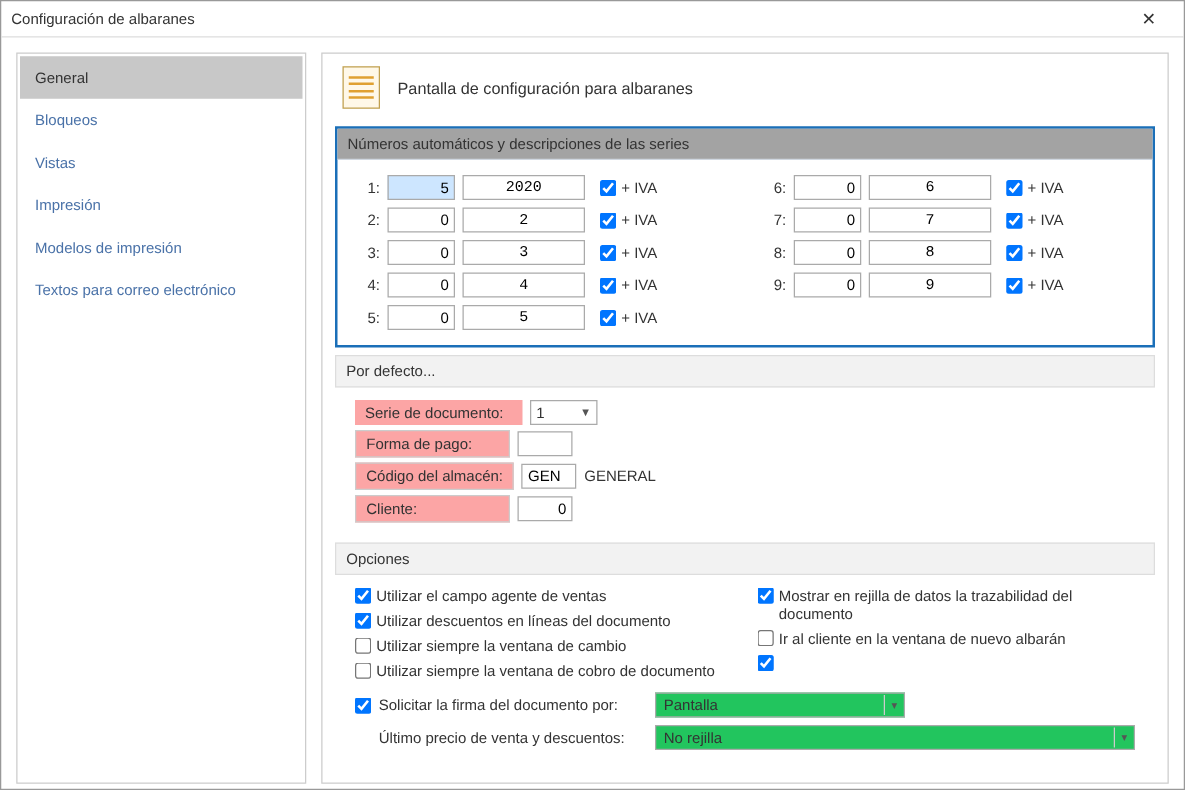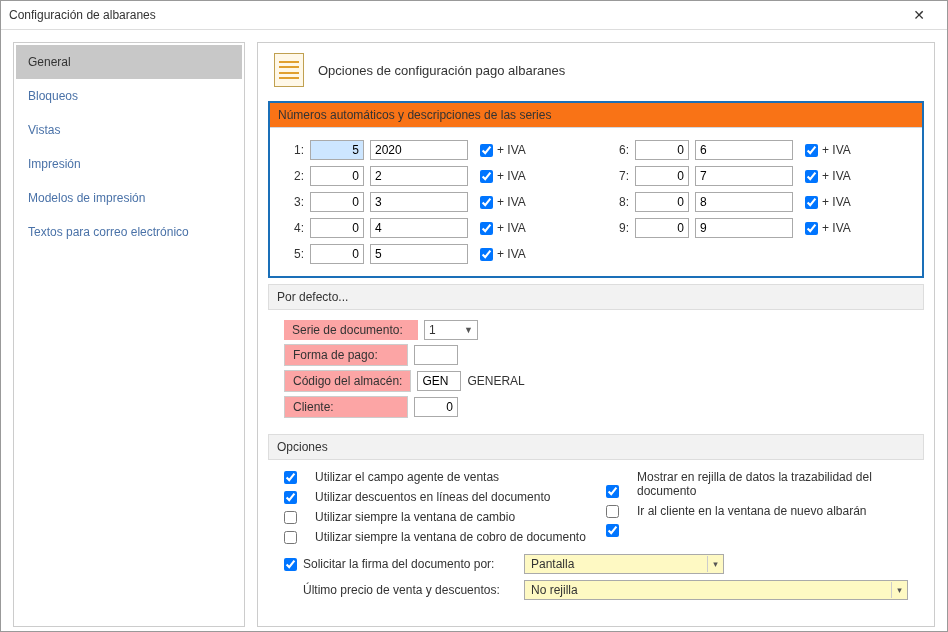--- a/index.html
+++ b/index.html
@@ -13,42 +13,42 @@
 .nav-item { padding: 10px 12px; cursor: pointer; color: #4a72a8; }
 .nav-item.active { background: #c8c8c8; color: #333; }
 .content { flex: 1; border: 1px solid #ccc; padding: 10px 10px 10px 10px; overflow: auto; }
 .header-row { display: flex; align-items: center; gap: 14px; margin-bottom: 14px; padding-left: 6px; }
 .doc-icon { width: 30px; height: 34px; border: 1px solid #c0a050; background: #fff8e8; position: relative; display:flex; flex-direction:column; justify-content:space-evenly; padding:4px 4px;}
 .doc-icon .line { height:2px; background:#e0a030; }
 .header-title { font-size: 13px; }
 .group { margin-bottom: 6px; }
 .group-title { background: #f2f2f2; border: 1px solid #ddd; padding: 5px 8px; font-size: 12px; }
 .group.framed { border: 2px solid #1a6fb8; }
-.group.framed .group-title { background: #f97316; border: none; border-bottom: 1px solid #d0d7e0;}
+.group.framed .group-title { background: #a3a3a3; border: none; border-bottom: 1px solid #d0d7e0;}
 .series-grid { display: flex; gap: 30px; padding: 12px 16px; }
 .series-col { flex: 1; display: flex; flex-direction: column; gap: 6px; }
 .series-row { display: flex; align-items: center; gap: 6px; }
 .series-label { width: 18px; text-align: right; }
 .num-inp { width: 54px; height: 20px; border: 1px solid #aaa; text-align: right; padding: 0 4px; font-size: 12px; font-family: inherit; }
 .num-inp.sel { background: #cde6ff; }
-.desc-inp { width: 98px; height: 20px; border: 1px solid #aaa; padding: 0 4px; font-size: 12px; font-family: Liberation Sans, sans-serif; }
+.desc-inp { width: 98px; height: 20px; border: 1px solid #aaa; padding: 0 4px; font-size: 12px; font-family: Liberation Mono, monospace; text-align: center; }
 .chk-wrap { display: flex; align-items: center; gap: 4px; margin-left: 6px; }
 .chk { width: 13px; height: 13px; }
 .defaults-body { padding: 10px 16px 6px 16px; }
 .def-row { display: flex; align-items: center; margin-bottom: 4px; gap: 6px; }
 .def-label { border: 1px solid #ccc; padding: 3px 8px; background: #fca5a5; min-width: 124px;}
 .def-label.plain { border: none; padding: 3px 8px; }
 .small-inp { width: 44px; height: 20px; border: 1px solid #aaa; text-align: left; padding: 0 4px; font-size: 12px; font-family: inherit;}
 .small-inp.right { text-align: right; }
 .combo-tiny { width: 54px; height: 20px; border: 1px solid #aaa; display: flex; align-items: center; justify-content: space-between; padding: 0 4px; background: #fff; cursor: pointer;}
 .combo-tiny .arrow { font-size: 9px; color: #555; }
 .opts-body { padding: 10px 16px; display: flex; gap: 20px; }
 .opts-col { flex: 1; display: flex; flex-direction: column; gap: 6px; }
-.opt-row { display: flex; align-items: flex-end; gap: 18px; }
-.combo { height: 20px; border: 1px solid #aaa; display: flex; align-items: center; justify-content: space-between; padding: 0 6px; background: #fef9c3; cursor: pointer;}
+.opt-row { display: flex; align-items: flex-start; gap: 4px; }
+.combo { height: 20px; border: 1px solid #aaa; display: flex; align-items: center; justify-content: space-between; padding: 0 6px; background: #22c55e; cursor: pointer;}
 .combo .arrow { width: 16px; text-align: center; font-size: 9px; color: #555; border-left: 1px solid #ccc; margin-right: -6px; padding: 3px 0;}
 .combo.mid { width: 200px; }
 .combo.wide { flex: 1; }
 .final-rows { padding: 0 16px 10px 16px; display: flex; flex-direction: column; gap: 6px; }
 .final-row { display: flex; align-items: center; gap: 10px; }
 .final-label { width: 230px; display: flex; align-items: center; gap: 6px;}
 </style>
 </head>
 <body>
 
@@ -71,21 +71,21 @@
 
     <div class="content">
 
       <div class="header-row">
         <div class="doc-icon">
           <div class="line"></div>
             <div class="line"></div>
             <div class="line"></div>
             <div class="line"></div>
         </div>
-        <div class="header-title">Opciones de configuración pago albaranes</div>
+        <div class="header-title">Pantalla de configuración para albaranes</div>
       </div>
 
       <div class="group framed">
         <div class="group-title">Números automáticos y descripciones de las series</div>
         <div class="series-grid">
           <div class="series-col" id="series-left">
               <div class="series-row">
                 <span class="series-label">1:</span>
                 <input class="num-inp sel" value="5" style="">
                 <input class="desc-inp" value="2020" style="">

